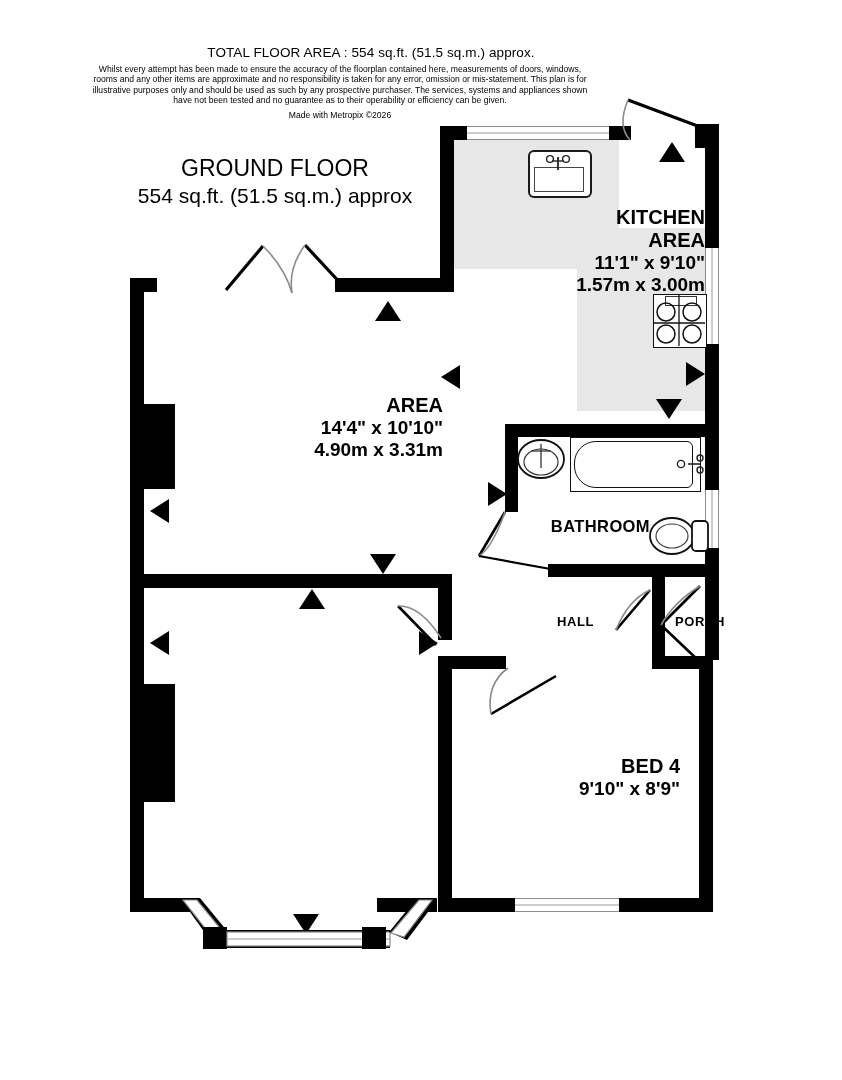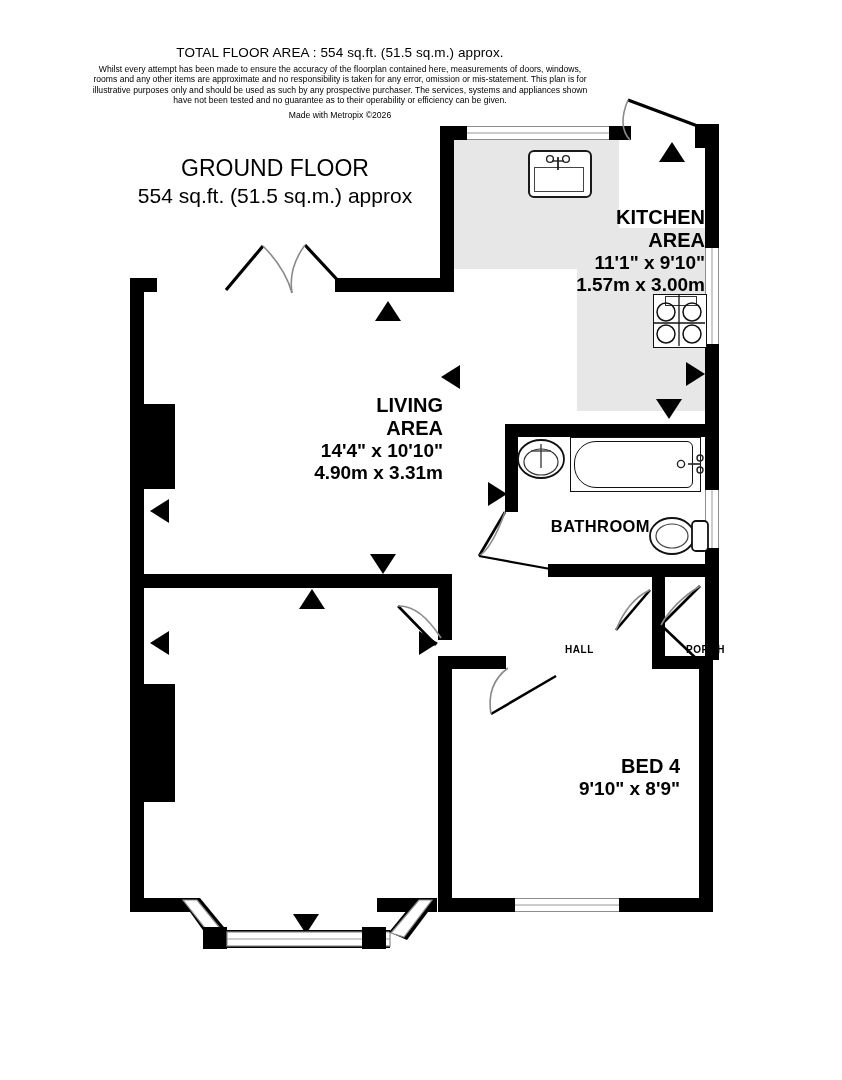--- a/index.html
+++ b/index.html
@@ -22,20 +22,21 @@
   }
 
   
   .total-area {
     position: absolute;
     left: 0; top: 45px;
     width: 680px;
     text-align: center;
     font-size: 13.5px;
     letter-spacing: .1px;
+    padding-left: 31px;
   }
   .disclaimer {
     position: absolute;
     left: 90px; top: 64px;
     width: 500px;
     text-align: center;
     font-size: 8.6px;
     line-height: 10.4px;
   }
   .made-with {
@@ -110,21 +111,21 @@
   
   .room-label {
     position: absolute;
     text-align: right;
     font-weight: bold;
     white-space: nowrap;
     line-height: 1.16;
   }
   .rl-big   { font-size: 20px; }
   .rl-dim   { font-size: 19px; }
-  .rl-small { font-size: 10px; letter-spacing: .6px; margin-top: 30px; }
+  .rl-small { font-size: 13px; letter-spacing: .6px; }
   .rl-mid   { font-size: 16.5px; letter-spacing: .4px; }
 
   svg.overlay {
     position: absolute;
     left: 0; top: 0;
     width: 842px;
     height: 1080px;
     pointer-events: none;
   }
 </style>
@@ -207,21 +208,20 @@
               background:#fff; border:1.8px solid #111; border-radius:22px 6px 6px 22px;"></div>
 
   <div class="room-label" style="left:495px; top:206px; width:210px;">
     <div class="rl-big">KITCHEN</div>
     <div class="rl-big">AREA</div>
     <div class="rl-dim">11'1"  x 9'10"</div>
     <div class="rl-dim">1.57m  x 3.00m</div>
   </div>
 
   <div class="room-label" style="left:198px; top:394px; width:245px;">
-    <div class="rl-big">LIVING</div>
     <div class="rl-big">AREA</div>
     <div class="rl-dim">14'4"  x 10'10"</div>
     <div class="rl-dim">4.90m  x 3.31m</div>
   </div>
 
 
   <div class="room-label" style="left:475px; top:755px; width:205px;">
     <div class="rl-big">BED 4</div>
     <div class="rl-dim">9'10"  x 8'9"</div>
   </div>

